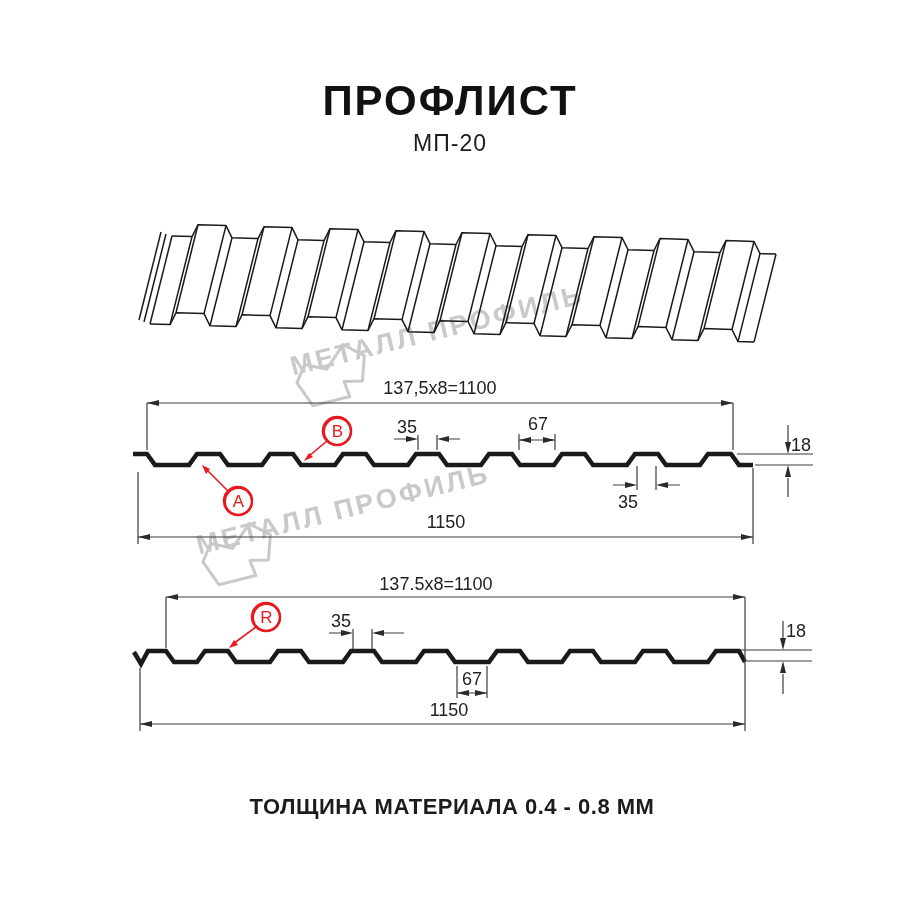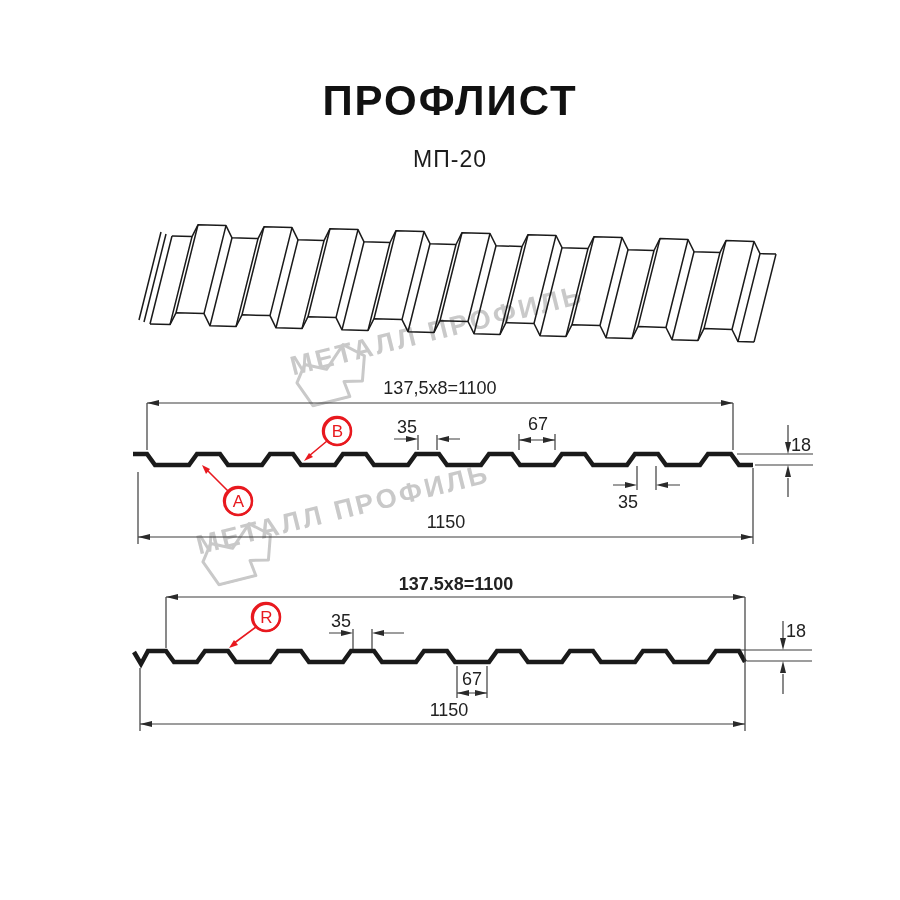--- a/index.html
+++ b/index.html
@@ -1,20 +1,20 @@
 <!DOCTYPE html>
 <html><head>
 <meta charset="utf-8">
 <style>
   html,body{margin:0;padding:0;background:#fff;}
   #stage{position:relative;width:900px;height:900px;background:#fff;overflow:hidden;
          font-family:"Liberation Sans",sans-serif;}
   .ttl{position:absolute;transform:translate(-50%,-50%);white-space:nowrap;color:#111;text-align:right;}
   #page-title{left:450px;top:101px;font-size:42px;font-weight:700;letter-spacing:2px;}
-  #page-subtitle{left:450px;top:143px;font-size:23px;font-weight:500;letter-spacing:1px;color:#1c1c1c;margin-top:16px;}
+  #page-subtitle{left:450px;top:143px;font-size:23px;font-weight:500;letter-spacing:1px;color:#1c1c1c;}
   #footer-note{left:452px;top:807px;font-size:22px;font-weight:600;letter-spacing:.5px;color:#1c1c1c;}
   .dim{position:absolute;transform:translate(-50%,-50%);white-space:nowrap;
        font-size:18px;color:#222;}
   .badge{position:absolute;width:29px;height:29px;box-sizing:border-box;border:2.5px solid #e8191f;
          border-radius:50%;color:#e8191f;display:flex;align-items:center;justify-content:center;
          font-size:17px;font-weight:500;line-height:1;background:transparent;}
   .wm{position:absolute;display:flex;align-items:center;gap:10px;
       transform-origin:35px 28px;transform:rotate(-14deg);pointer-events:none;}
   .wm-text{font-size:27px;font-weight:700;letter-spacing:3px;color:#c9c9c9;white-space:nowrap;}
   svg{position:absolute;left:0;top:0;}
@@ -117,29 +117,30 @@
       <g fill="#e8191f" stroke="none">
         <polygon points="202,465 210,469 206,474"></polygon>
         <polygon points="304,461 313,457 309,453"></polygon>
         <polygon points="229,648 238,645 234,640"></polygon>
       </g>
     </g>
   </svg>
 
   <div class="ttl" id="page-title">ПРОФЛИСТ</div>
   <div class="ttl" id="page-subtitle">МП-20</div>
+  <div class="ttl" id="footer-note">ТОЛЩИНА МАТЕРИАЛА 0.4 - 0.8 ММ</div>
 
   <span class="dim" style="left:440px;top:388px;">137,5x8=1100</span>
   <span class="dim" style="left:407px;top:427px;">35</span>
   <span class="dim" style="left:538px;top:424px;">67</span>
   <span class="dim" style="left:801px;top:445px;">18</span>
   <span class="dim" style="left:628px;top:502px;">35</span>
   <span class="dim" style="left:446px;top:522px;">1150</span>
   <span class="badge" style="left:224px;top:487px;">A</span>
   <span class="badge" style="left:323px;top:417px;">B</span>
 
-  <span class="dim" style="left:456px;top:584px;font-weight:bold;">137.5x8=1100</span>
+  <span class="dim" style="left:436px;top:584px;">137.5x8=1100</span>
   <span class="dim" style="left:341px;top:621px;">35</span>
   <span class="dim" style="left:472px;top:679px;">67</span>
   <span class="dim" style="left:796px;top:631px;">18</span>
   <span class="dim" style="left:449px;top:710px;">1150</span>
   <span class="badge" style="left:252px;top:603px;">R</span>
 </div>
 
 </body></html>

